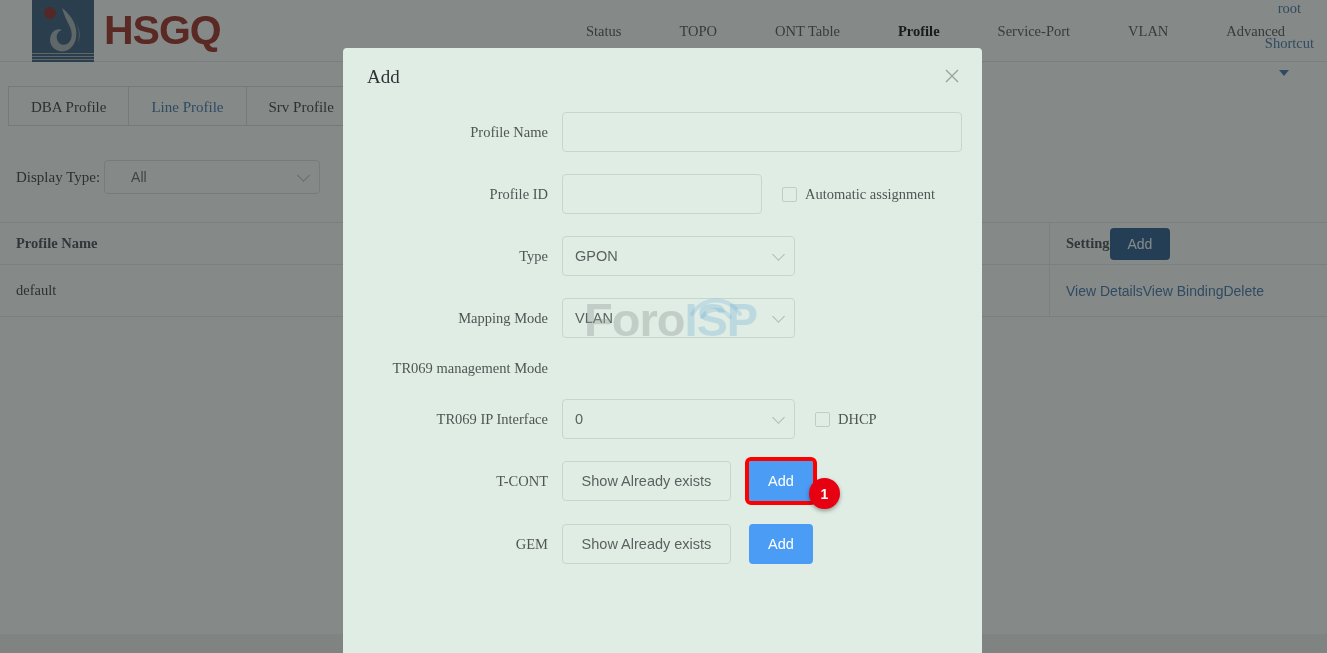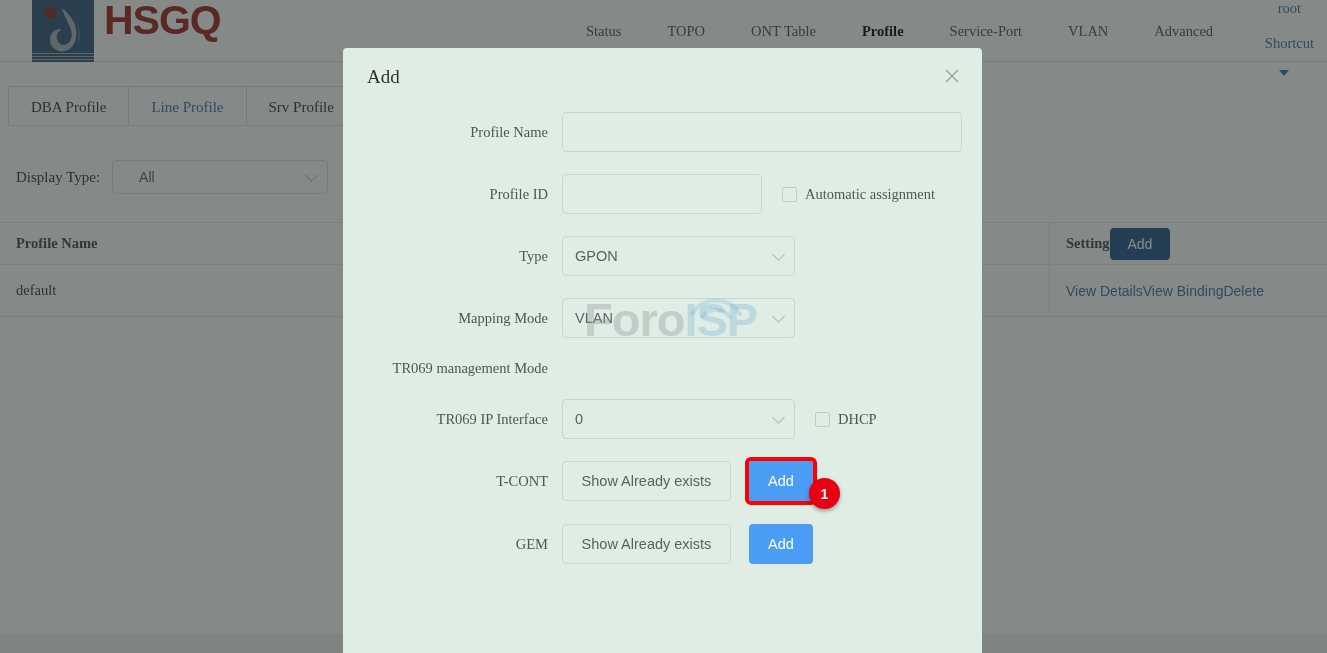--- a/index.html
+++ b/index.html
@@ -23,21 +23,21 @@
     background: #ffffff;
   }
   .header {
     position: absolute; top: 0; left: 0;
     width: 1327px; height: 62px;
     background: #ffffff;
     border-bottom: 1px solid #e4e7ed;
   }
   .logo-wrap {
     position: absolute; left: 32px; top: 0px;
-    display: flex; align-items: flex-start; gap: 10px;
+    display: flex; align-items: center; gap: 10px;
   }
   .logo-mark {
     position: relative;
     width: 62px; height: 62px;
     background: #2d5278;
     overflow: hidden;
   }
   .logo-mark .dot {
     position: absolute; left: 12px; top: 7px;
     width: 12px; height: 12px; border-radius: 50%;
@@ -59,21 +59,21 @@
     letter-spacing: -1px;
     color: #9c2116;
     line-height: 1;
     padding-bottom: 2px;
   }
 
   .nav {
     position: absolute; left: 565px; top: 0;
     height: 62px;
     display: flex; align-items: center;
-    gap: 4px;
+    gap: 16px;
   }
   .nav-item {
     font-family: "Liberation Serif", serif;
     font-size: 14.5px;
     color: #4a4a4a;
     padding: 0 21px;
     height: 62px;
     line-height: 62px;
     cursor: pointer;
     white-space: nowrap;
@@ -115,21 +115,21 @@
     font-size: 15px;
     color: #303133;
     cursor: pointer;
     white-space: nowrap;
   }
   .tab:last-child { border-right: 1px solid #d9dde1; }
   .tab.active { color: #3a6ea5; }
 
   .filterbar {
     position: absolute; top: 160px; left: 16px;
-    display: flex; align-items: center; gap: 12px; text-align: center;
+    display: flex; align-items: center; gap: 4px; text-align: center;
   }
   .filter-label {
     font-family: "Liberation Serif", serif;
     font-size: 15px; color: #303133;
   }
   .select-box {
     position: relative;
     width: 216px; height: 34px;
     border: 1px solid #dcdfe6;
     border-radius: 4px;

